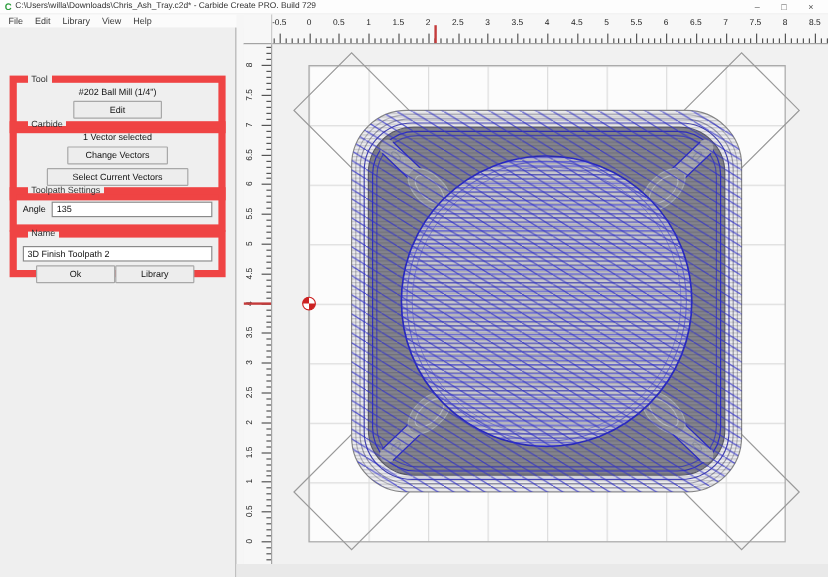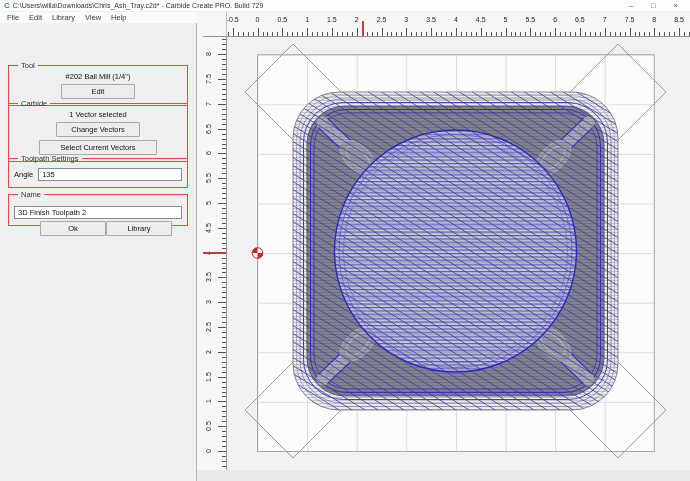--- a/index.html
+++ b/index.html
@@ -16,39 +16,39 @@
 
   .menubar{position:absolute;left:0;top:12px;width:203px;height:11px;background:#fbfbfb;
            display:flex;gap:10px;align-items:center;padding-left:7px;font-size:7.5px;color:#3a3a3a;box-sizing:border-box}
   .menuitem{cursor:default}
 
   
   .panel{position:absolute;left:0;top:23px;width:197px;height:458px;background:#efefef;
          border-right:1px solid #b5b5b5;box-sizing:border-box}
   .panel h1{position:absolute;top:2px;left:0;width:100%;margin:0;text-align:center;
             font-size:16px;font-weight:bold;color:#0a0a0a;letter-spacing:0.2px}
-  fieldset{position:absolute;left:8px;right:8px;margin:0;border:1px solid #ef4444;
+  fieldset{position:absolute;left:8px;right:8px;margin:0;border:6px solid #ef4444;
            padding:2px 5px 6px;background:transparent}
   legend{font-size:7.5px;color:#333;padding:0 3px;margin-left:4px}
   .fs-tool{top:38px}
   .fs-vectors{top:76px}
   .fs-settings{top:131px}
   .fs-name{top:167px}
   .center{text-align:center;font-size:7.5px;color:#111}
   button{font-family:inherit;font-size:7.5px;color:#111;background:#ededed;
          border:1px solid #a8a8a8;border-radius:1px;padding:2px 0;display:block}
   .btn-edit{width:74px;margin:3px auto 0}
   .btn-change{width:84px;margin:3px auto 0}
   .btn-select{width:118px;margin:3px auto 0}
   .row{display:flex;align-items:center;gap:5px;font-size:7.5px;color:#111;margin-top:3px}
   input{font-family:inherit;font-size:7.5px;color:#111;background:#fff;border:1px solid #8a8a8a;
         padding:1.5px 3px;box-sizing:border-box}
   .angle-input{flex:1;min-width:0;height:13px}
   .name-input{width:100%;height:13px;margin-top:0}
-  .okrow{position:absolute;top:198px;left:0;right:0;display:flex;justify-content:flex-end;
+  .okrow{position:absolute;top:198px;left:0;right:0;display:flex;justify-content:flex-start;
          padding:0 24px 0 30px}
   .okrow button{width:66px}
 
   
   .ruler-corner{position:absolute;left:203px;top:12px;width:24px;height:25px;background:#f7f7f7;
                 border-right:1px solid #c0c0c0;border-bottom:1px solid #909090;box-sizing:border-box}
   .top-ruler{position:absolute;left:227px;top:12px;width:463px;height:25px;background:#f7f7f7;
              border-bottom:1px solid #909090;box-sizing:border-box;overflow:hidden}
   .left-ruler{position:absolute;left:203px;top:37px;width:24px;height:433px;background:#f7f7f7;
               border-right:1px solid #909090;box-sizing:border-box;overflow:hidden}

